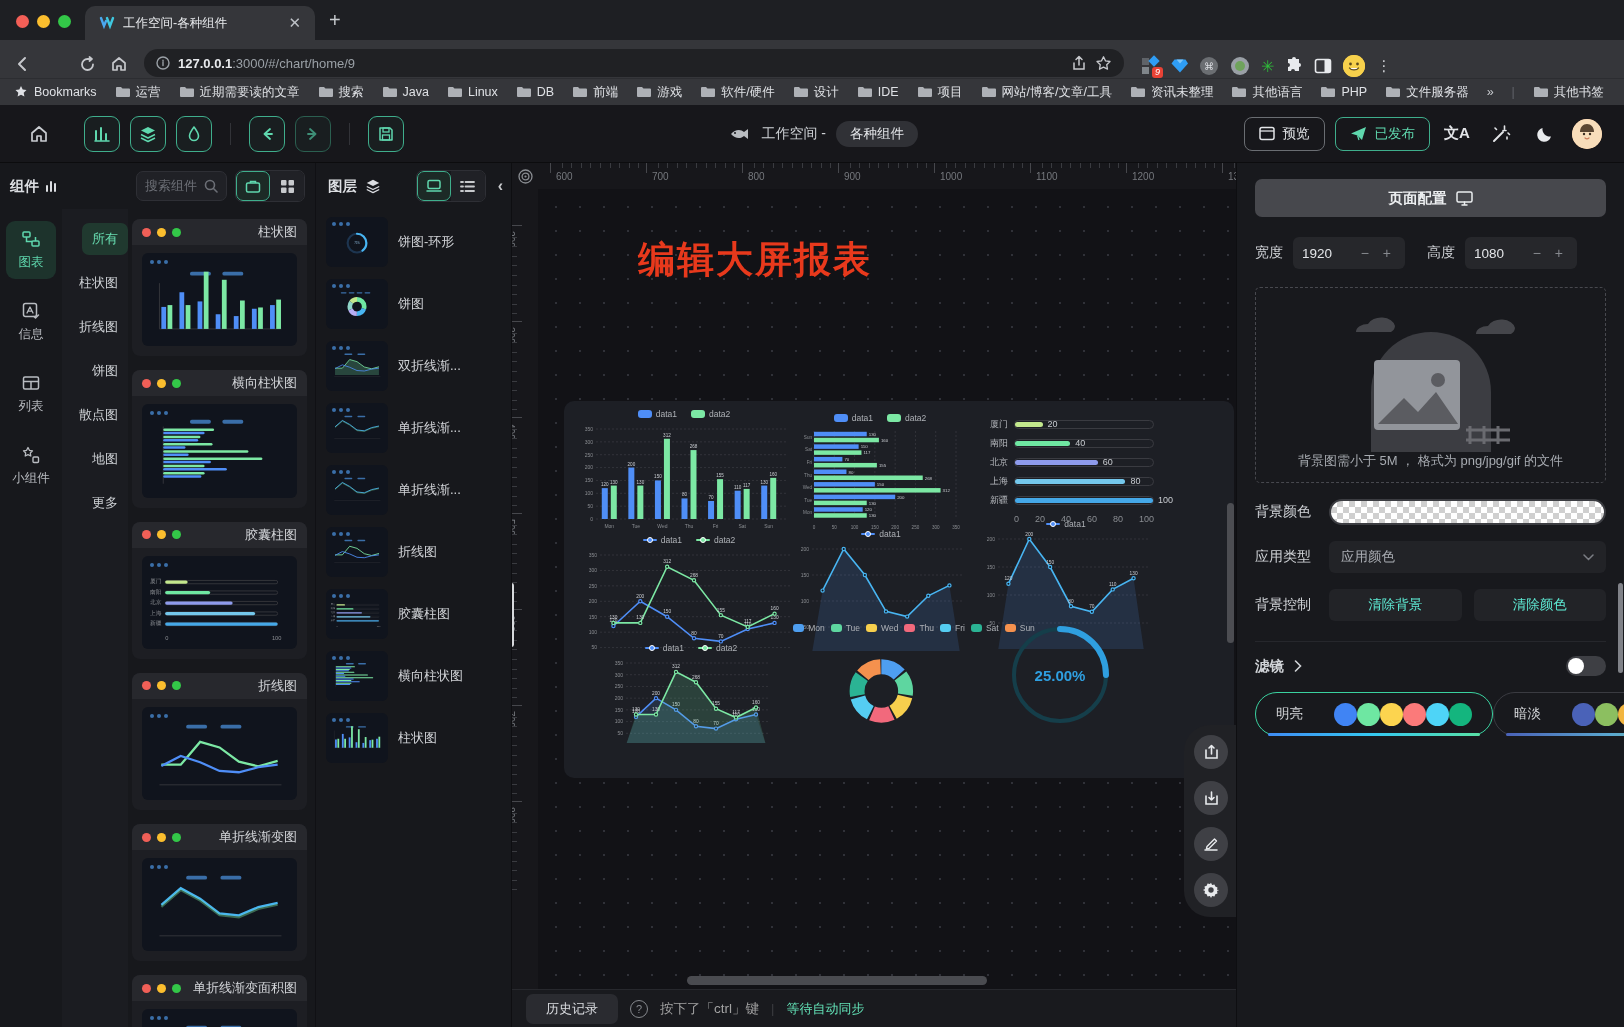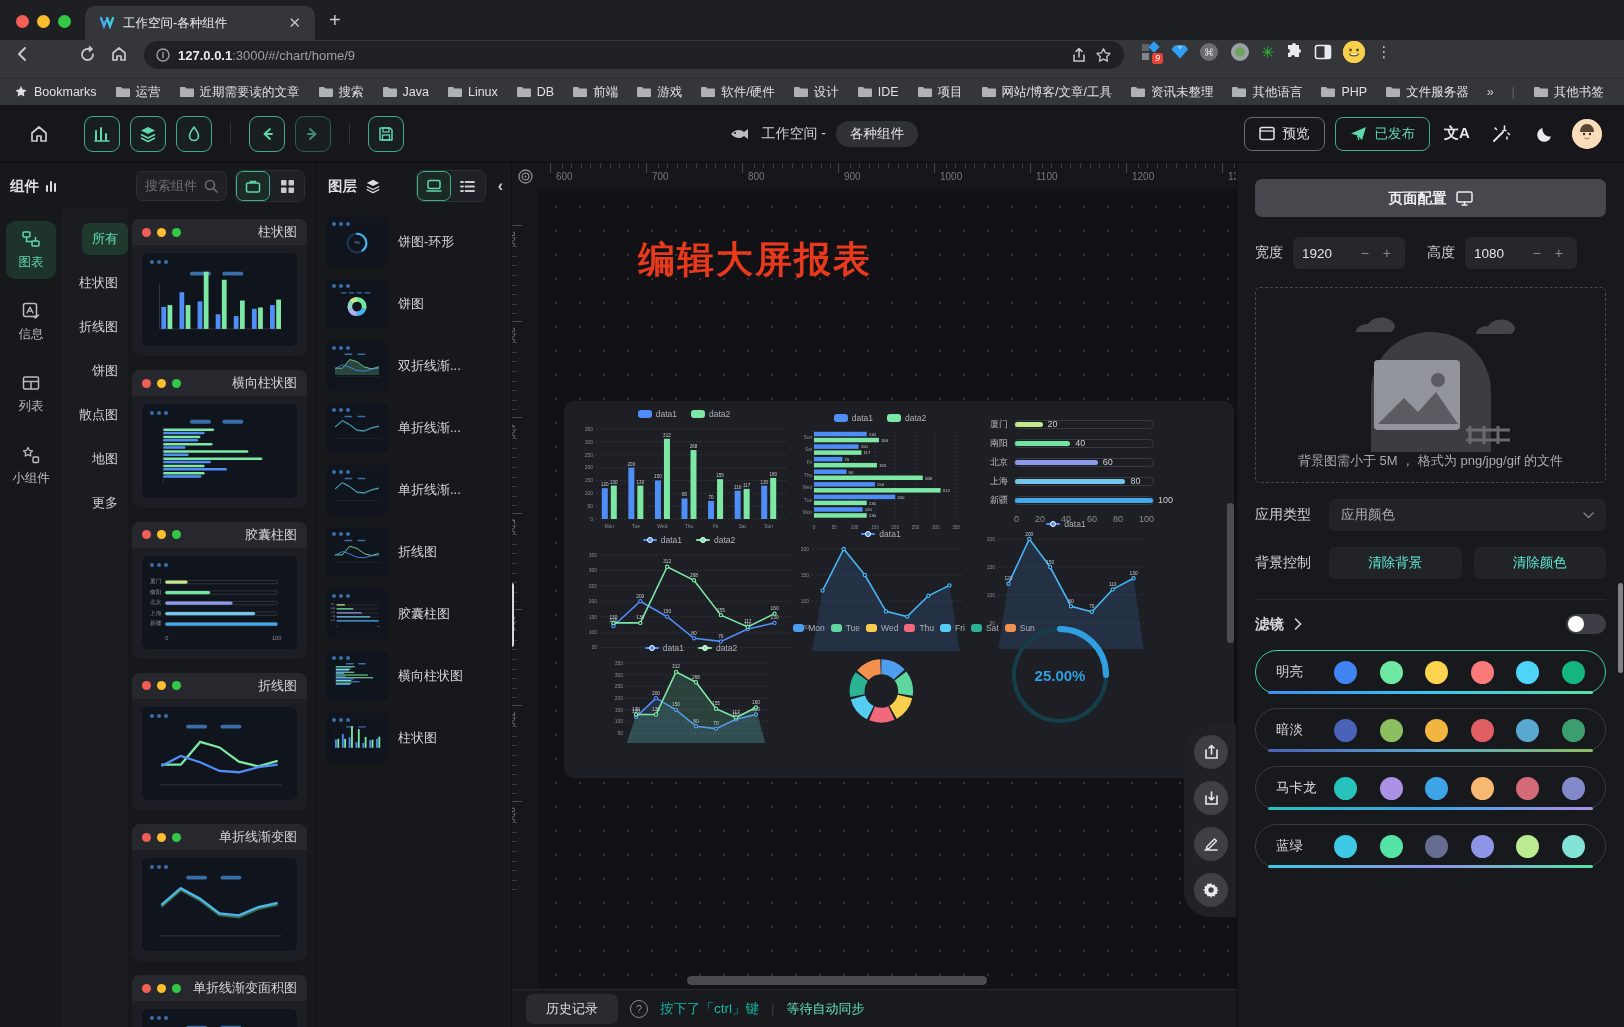--- a/index.html
+++ b/index.html
@@ -9,21 +9,21 @@
   svg{display:block;}
   
   .tabstrip{height:40px;background:#1e1f23;display:flex;align-items:flex-end;}
   .traffic{display:flex;gap:8px;padding:0 14px 12px 16px;}
   .tl{width:13px;height:13px;border-radius:50%;}
   .tl.r{background:#f35f57;}.tl.y{background:#fbbe2e;}.tl.g{background:#33c748;}
   .tab{height:34px;background:#35363a;border-radius:10px 10px 0 0;display:flex;align-items:center;gap:8px;padding:0 10px 0 14px;width:230px;}
   .tab-title{flex:1;color:#e8eaed;font-size:12.5px;white-space:nowrap;overflow:hidden;}
   .tab-close{color:#bdc1c6;font-size:15px;padding:0 4px;cursor:default;}
   .newtab{color:#c8cbcf;font-size:20px;margin:0 0 8px 14px;}
-  .toolbar{height:38px;background:#35363a;display:flex;align-items:flex-start;padding:1px 10px;gap:6px;}
+  .toolbar{height:38px;background:#35363a;display:flex;align-items:flex-end;padding:1px 10px;gap:6px;}
   .navbtn{width:26px;height:26px;border-radius:50%;display:flex;align-items:center;justify-content:center;}
   .urlbar{flex:1;height:28px;background:#202124;border-radius:14px;display:flex;align-items:center;padding:0 12px;gap:8px;margin:0 6px;max-width:980px;}
   .url{color:#9aa0a6;font-size:13px;}
   .url b{color:#e8eaed;font-weight:bold;}
   .ext{display:flex;align-items:center;gap:11px;padding:0 6px;}
   .badge9{position:relative;width:18px;height:18px;}
   .badge9 .sq1{position:absolute;left:0;top:1px;width:7px;height:7px;background:#5f6368;}
   .badge9 .sq2{position:absolute;left:0;top:10px;width:7px;height:7px;background:#80868b;}
   .badge9 .dia{position:absolute;left:8px;top:0px;width:8px;height:8px;background:#2f9df4;transform:rotate(45deg);}
   .badge9 .num{position:absolute;right:-3px;bottom:-3px;background:#e94235;color:#fff;font-size:9px;border-radius:3px;padding:0 3px;line-height:11px;}
@@ -104,21 +104,21 @@
   .prog-wrap{width:100%;height:100%;position:relative;}
   .prog-txt{position:absolute;inset:0;display:flex;align-items:center;justify-content:center;color:#2f9fe0;font-size:15px;font-weight:bold;}
   .fab{position:absolute;right:0;top:562px;width:52px;background:#202125;border-radius:26px 0 0 26px;padding:10px 6px 10px 10px;display:flex;flex-direction:column;gap:12px;z-index:6;}
   .fab button{width:34px;height:34px;border-radius:50%;background:#3f4045;border:none;color:#e8eaed;display:flex;align-items:center;justify-content:center;}
   .hscroll{position:absolute;left:175px;bottom:42px;width:300px;height:9px;border-radius:5px;background:#55565b;opacity:.85;z-index:5;}
   .vscroll{position:absolute;right:2px;top:340px;width:7px;height:140px;border-radius:4px;background:#55565b;opacity:.85;z-index:5;}
   .resize-handle{position:absolute;left:-3px;top:420px;width:5px;height:64px;background:#d7d9dc;border-radius:3px;z-index:7;}
   .statusbar{position:absolute;left:0;right:0;bottom:0;height:38px;background:#191a1e;border-top:1px solid #27282d;display:flex;align-items:center;padding:0 14px;gap:12px;z-index:8;}
   .hist{background:#2a2b30;border-radius:7px;padding:6px 20px;color:#dcdee2;font-size:13px;}
   .qmark{width:18px;height:18px;border-radius:50%;border:1.5px solid #85888d;color:#85888d;display:flex;align-items:center;justify-content:center;font-size:11px;}
-  .keyhint{color:#14b8a6;font-size:13.5px;}
+  .keyhint{color:#a3a3a3;font-size:13.5px;}
   .sync{color:#63e2b7;font-size:13px;}
   .sb-right{margin-left:auto;display:flex;align-items:center;gap:12px;}
   .panelbtn{width:34px;height:28px;background:#2a2b30;border-radius:6px;display:flex;align-items:center;justify-content:center;color:#dcdee2;}
   .zoomsel{width:78px;height:28px;background:#2a2b30;border-radius:6px;display:flex;align-items:center;justify-content:space-between;padding:0 10px;color:#dcdee2;font-size:12.5px;}
   .slider{width:92px;height:4px;border-radius:2px;background:#45464b;position:relative;}
   .slider .fill{position:absolute;left:0;top:0;bottom:0;width:34%;background:#51d0a5;border-radius:2px;}
   .slider .knob{position:absolute;left:30%;top:50%;transform:translate(-50%,-50%);width:15px;height:15px;border-radius:50%;background:#fff;}
   .slider .stop{position:absolute;left:68%;top:50%;transform:translate(-50%,-50%);width:7px;height:7px;border-radius:50%;background:#6a6b70;}
   
   .right{width:388px;background:#18191d;border-left:1px solid #0e0e11;padding:16px 18px 0;overflow:hidden;position:relative;}
@@ -138,21 +138,21 @@
   .select{flex:1;height:32px;background:#222327;border-radius:6px;display:flex;align-items:center;justify-content:space-between;padding:0 12px;color:#a9acb2;font-size:13.5px;}
   .gbtn{flex:1;height:32px;background:#222327;border-radius:6px;display:flex;align-items:center;justify-content:center;color:#5eead4;font-size:13.5px;}
   .seg{flex:1;display:flex;border:1px solid #3a3b41;border-radius:8px;}
   .seg .cell{flex:1;height:38px;display:flex;align-items:center;justify-content:center;color:#c8cacd;border-right:1px solid #3a3b41;}
   .seg .cell:last-child{border-right:none;}
   .seg .cell.on{border:1px solid #3fae8c;border-radius:8px;color:#5fd8ae;margin:-1px;}
   .filter-row{display:flex;align-items:center;margin-top:20px;padding-top:14px;border-top:1px solid #26272c;}
   .filter-lab{color:#d0d3d7;font-size:14.5px;font-weight:bold;display:flex;gap:10px;align-items:center;}
   .toggle{margin-left:auto;width:40px;height:20px;border-radius:10px;background:#3e3f44;position:relative;}
   .toggle .kn{position:absolute;left:2px;top:2px;width:16px;height:16px;border-radius:50%;background:#fff;}
-  .themes{margin-top:16px;display:flex;flex-direction:column;gap:14px;}
+  .themes{margin-top:16px;display:flex;flex-direction:row;}
   .theme-row{height:44px;border:1px solid #3a3b41;border-radius:22px;display:flex;align-items:center;padding:0 20px;gap:0;position:relative;}
   .theme-row.on{border-color:#3ad2a0;}
   .theme-row .nm{color:#d6d8db;font-size:13.5px;width:58px;flex:none;}
   .theme-row .dots{flex:1;display:flex;justify-content:space-between;}
   .theme-row .cdot{width:23px;height:23px;border-radius:50%;}
   .theme-row .grad{position:absolute;left:12px;right:12px;bottom:-1px;height:3px;border-radius:2px;}
   .right .vscroll2{position:absolute;right:1px;top:420px;width:5px;height:90px;border-radius:3px;background:#808288;}
   text{font-family:"Liberation Sans","DejaVu Sans",sans-serif;}
 </style>
 </head>
@@ -1616,20 +1616,24 @@
         <rect x="58" y="48" width="86" height="70" rx="4" fill="#92959b"></rect>
         <circle cx="122" cy="68" r="7" fill="#5b5c61"></circle>
         <path d="M62 112l26-26 14 14 18-20 22 32z" fill="#5b5c61"></path>
         <g stroke="#6a6b70" stroke-width="3">
             <path d="M150 118h44M150 128h44M154 114v18M168 114v18M182 114v18"></path>
           </g>
       </svg>
       <div class="hint">背景图需小于 5M ， 格式为 png/jpg/gif 的文件</div>
     </div>
     <div class="frm-row">
+      <span class="frm-label">背景颜色</span>
+      <div class="swatch"></div>
+    </div>
+    <div class="frm-row">
       <span class="frm-label">应用类型</span>
       <div class="select">
         <span>应用颜色</span>
         <svg width="11" height="7" viewBox="0 0 11 7">
             <path d="M1 1l4.5 4.5L10 1" stroke="#7b7e84" stroke-width="1.5" fill="none" stroke-linecap="round"></path>
           </svg>
       </div>
     </div>
     <div class="frm-row">
       <span class="frm-label">背景控制</span>

